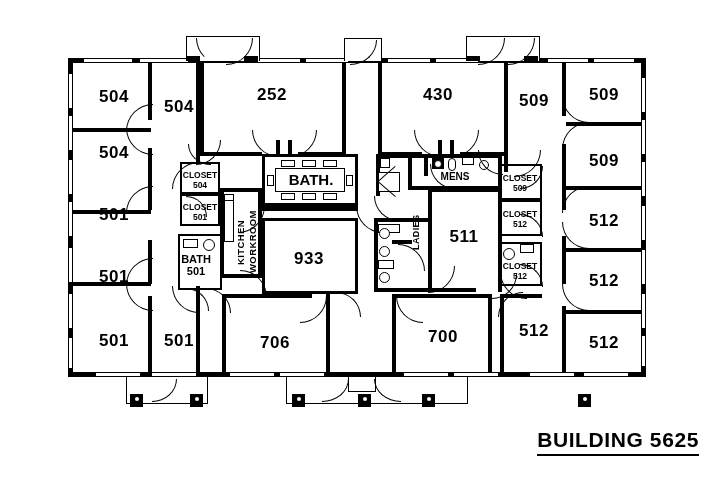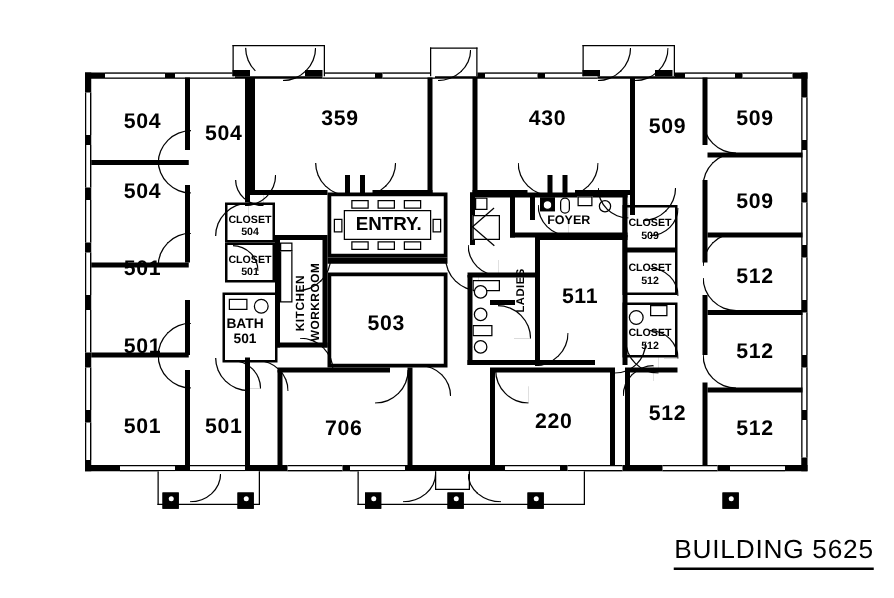--- a/index.html
+++ b/index.html
@@ -22,21 +22,21 @@
   .boxout{position:absolute;border:1.6px solid #000;background:#fff;}
   .fix{position:absolute;border:1.3px solid #000;background:#fff;box-sizing:border-box;}
   .fixr{border-radius:50%;}
   .col{position:absolute;border:1.6px solid #000;background:#000;box-sizing:border-box;}
   .col i{display:block;width:4px;height:4px;margin:1.5px auto 0;
          border-radius:50%;background:#fff;}
   .win{position:absolute;background:#fff;border-top:1.4px solid #000;
        border-bottom:1.4px solid #000;box-sizing:border-box;}
   .winv{position:absolute;background:#fff;border-left:1.4px solid #000;
         border-right:1.4px solid #000;box-sizing:border-box;}
-  #title{position:absolute;right:16px;bottom:22px;font-size:21px;font-weight:400;
+  #title{position:absolute;right:16px;bottom:22px;font-size:21px;font-weight:700;
          letter-spacing:.6px;border-bottom:2.4px solid #000;padding-bottom:2px;}
 </style>
 </head>
 <body>
 
 <div id="plan">
 
   <div class="w" style="left:68px;top:58px;width:578px;height:5px;"></div>
   <div class="w" style="left:68px;top:372px;width:578px;height:5px;"></div>
   <div class="w" style="left:68px;top:58px;width:5px;height:319px;"></div>
@@ -269,47 +269,47 @@
   <div class="door" style="left:196px;top:140px;width:24px;height:24px;border-width:0 1.4px 1.4px 0;border-radius:0 0 100% 0;"></div>
   <div class="door" style="left:206px;top:288px;width:24px;height:24px;border-width:1.4px 1.4px 0 0;border-radius:0 100% 0 0;"></div>
 
   <div class="lbl rnum" style="left:84px;top:88px;width:60px;">504</div>
   <div class="lbl rnum" style="left:84px;top:144px;width:60px;">504</div>
   <div class="lbl rnum" style="left:158px;top:98px;width:42px;">504</div>
   <div class="lbl rnum" style="left:84px;top:206px;width:60px;">501</div>
   <div class="lbl rnum" style="left:84px;top:268px;width:60px;">501</div>
   <div class="lbl rnum" style="left:84px;top:332px;width:60px;">501</div>
   <div class="lbl rnum" style="left:158px;top:332px;width:42px;">501</div>
-  <div class="lbl rnum" style="left:246px;top:86px;width:52px;">359</div>
+  <div class="lbl rnum" style="left:246px;top:86px;width:52px;">252</div>
   <div class="lbl rnum" style="left:412px;top:86px;width:52px;">430</div>
   <div class="lbl rnum" style="left:512px;top:92px;width:44px;">509</div>
   <div class="lbl rnum" style="left:574px;top:86px;width:60px;">509</div>
   <div class="lbl rnum" style="left:574px;top:152px;width:60px;">509</div>
   <div class="lbl rnum" style="left:574px;top:212px;width:60px;">512</div>
   <div class="lbl rnum" style="left:574px;top:272px;width:60px;">512</div>
   <div class="lbl rnum" style="left:574px;top:334px;width:60px;">512</div>
   <div class="lbl rnum" style="left:510px;top:322px;width:48px;">512</div>
   <div class="lbl rnum" style="left:246px;top:334px;width:58px;">706</div>
-  <div class="lbl rnum" style="left:280px;top:250px;width:58px;">503</div>
-  <div class="lbl rnum" style="left:414px;top:328px;width:58px;">220</div>
+  <div class="lbl rnum" style="left:280px;top:250px;width:58px;">933</div>
+  <div class="lbl rnum" style="left:414px;top:328px;width:58px;">700</div>
   <div class="lbl rnum" style="left:436px;top:228px;width:56px;">511</div>
 
-  <div class="lbl" style="left:280px;top:172px;width:62px;font-size:15px;">ENTRY.</div>
+  <div class="lbl" style="left:280px;top:172px;width:62px;font-size:15px;">BATH.</div>
   <div class="lbl rmed" style="left:180px;top:253px;width:32px;">BATH
 501</div>
   <div class="lbl rsm" style="left:182px;top:171px;width:36px;">CLOSET
 504</div>
   <div class="lbl rsm" style="left:182px;top:203px;width:36px;">CLOSET
 501</div>
   <div class="lbl rsm" style="left:500px;top:174px;width:40px;">CLOSET
 509</div>
   <div class="lbl rsm" style="left:500px;top:210px;width:40px;">CLOSET
 512</div>
   <div class="lbl rsm" style="left:500px;top:262px;width:40px;">CLOSET
 512</div>
   <div class="lbl vert" style="left:236px;top:202px;height:80px;">KITCHEN</div>
   <div class="lbl vert" style="left:248px;top:196px;height:92px;">WORKROOM</div>
-  <div class="lbl" style="left:432px;top:172px;width:46px;font-size:10px;">FOYER</div>
+  <div class="lbl" style="left:432px;top:172px;width:46px;font-size:10px;">MENS</div>
   <div class="lbl vert" style="left:412px;top:206px;height:52px;font-size:9px;">LADIES</div>
 
   <div id="title">BUILDING 5625</div>
 
 </div>
 
 </body></html>

